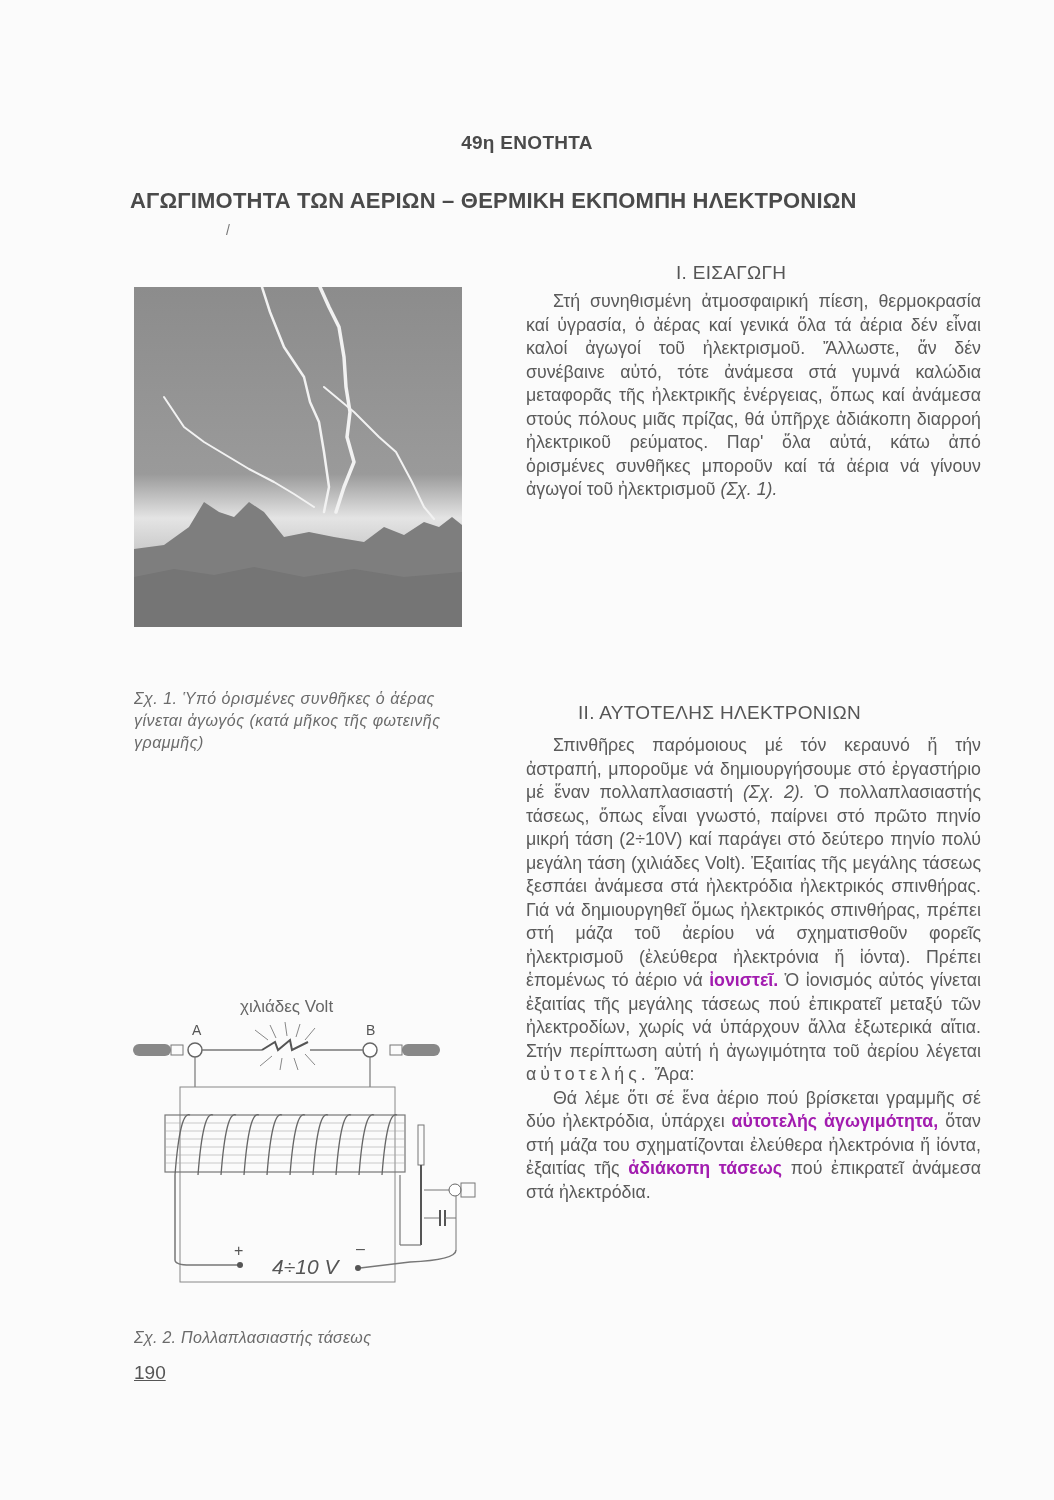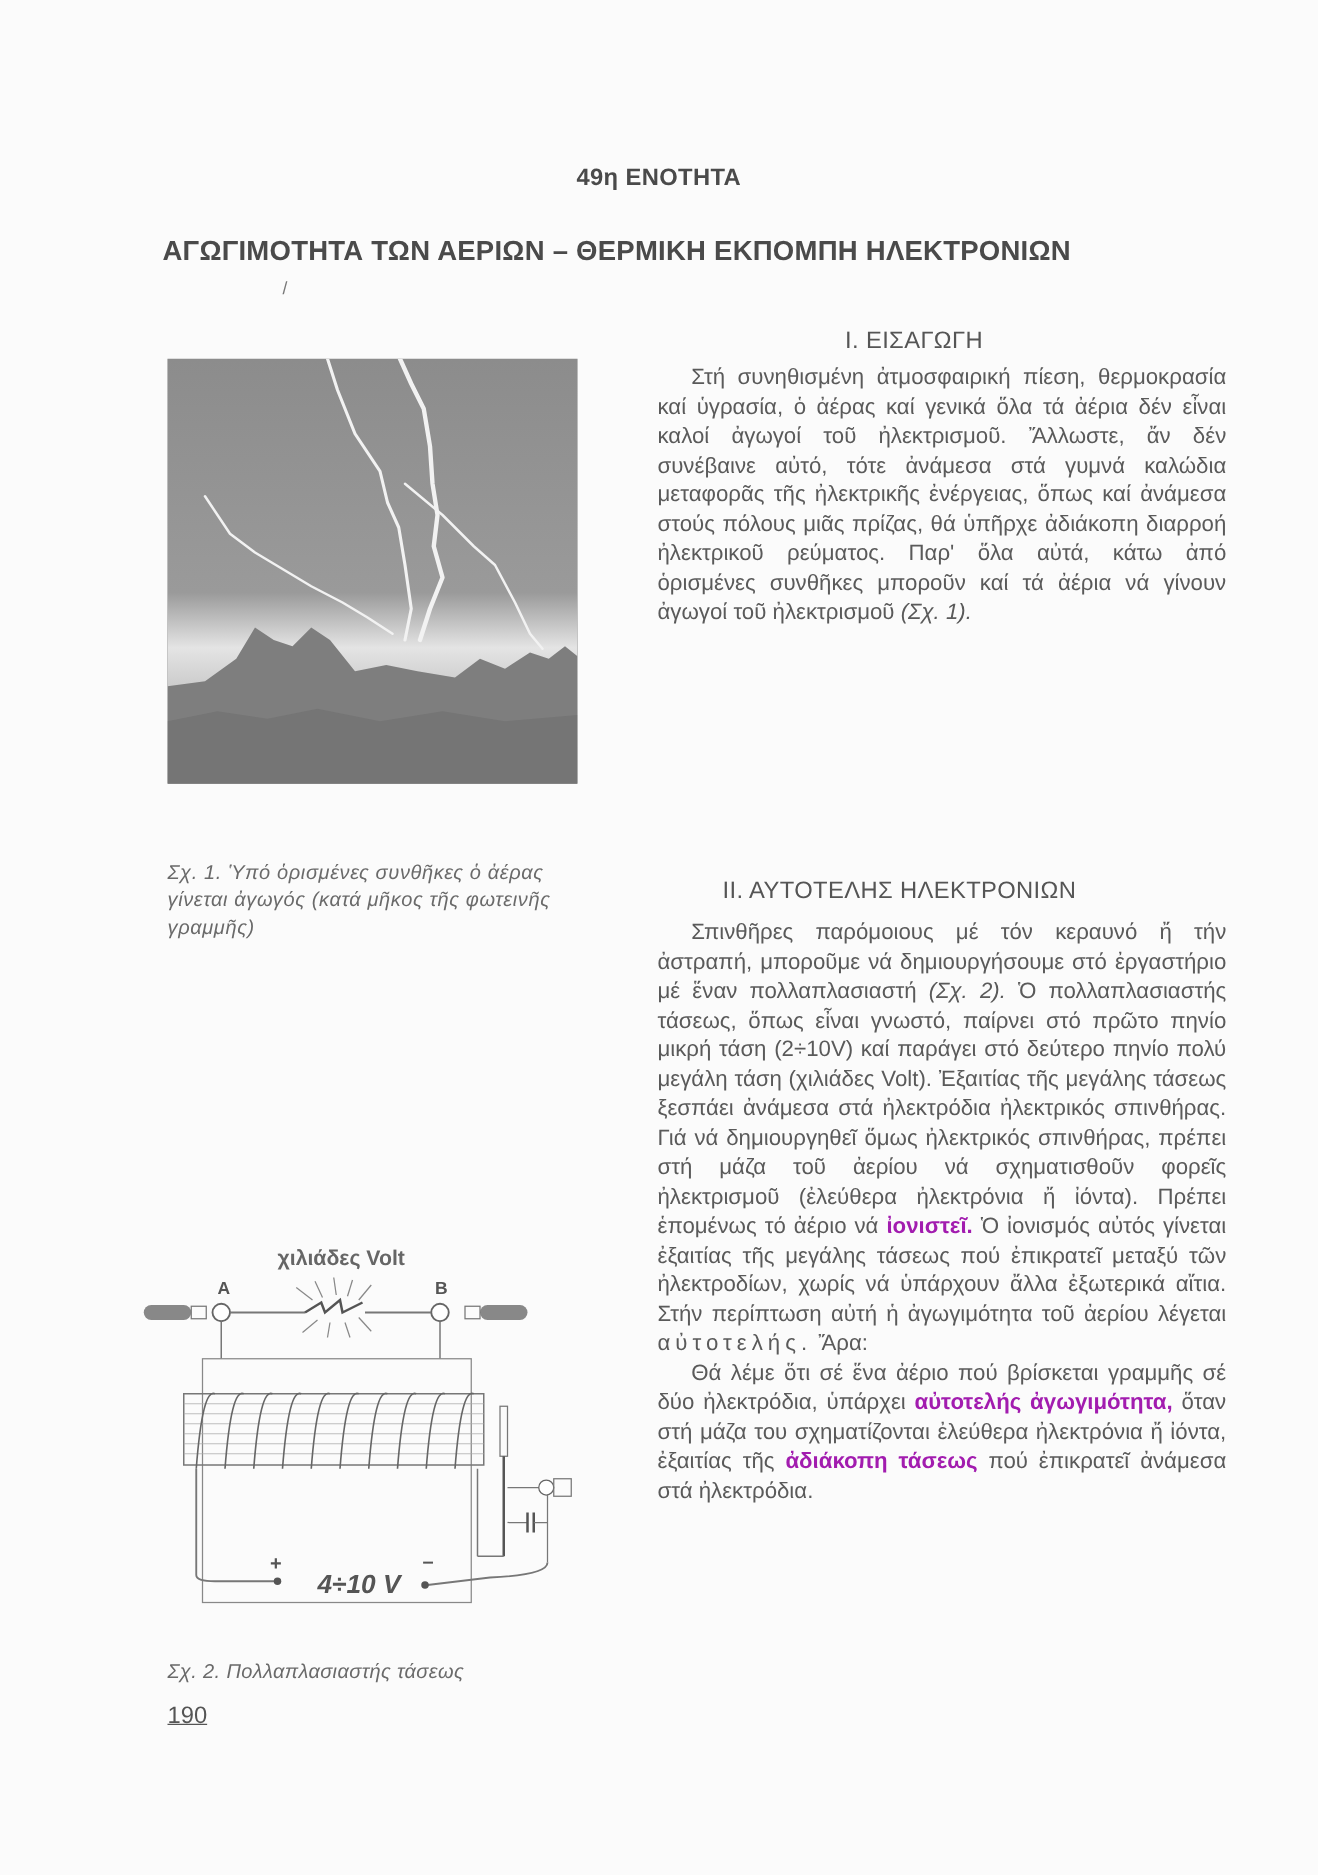--- a/index.html
+++ b/index.html
@@ -24,21 +24,21 @@
   .photo {
     top: 287px; left: 134px; width: 328px; height: 340px;
     background: #8a8a8a; overflow: hidden;
   }
   .caption {
     font-style: italic; color: #6a6a6a; font-size: 16px; line-height: 22px;
   }
   .cap1 { top: 688px; left: 134px; width: 345px; letter-spacing: 0.5px; }
   .cap2 { top: 1327px; left: 134px; width: 345px; letter-spacing: 0.3px; }
 
-  .diagram { top: 990px; left: 112px; width: 370px; height: 300px; font-weight: bold; }
+  .diagram { top: 990px; left: 130px; width: 370px; height: 300px; }
 
   .col {
     left: 497px; width: 455px;
     font-size: 17.8px; line-height: 23.5px; color: #5a5a5a;
     text-align: justify;
     margin-left: 29px;
   }
   .col p { margin: 0; }
   .col .indent { text-indent: 27px; }
   .section-head {

